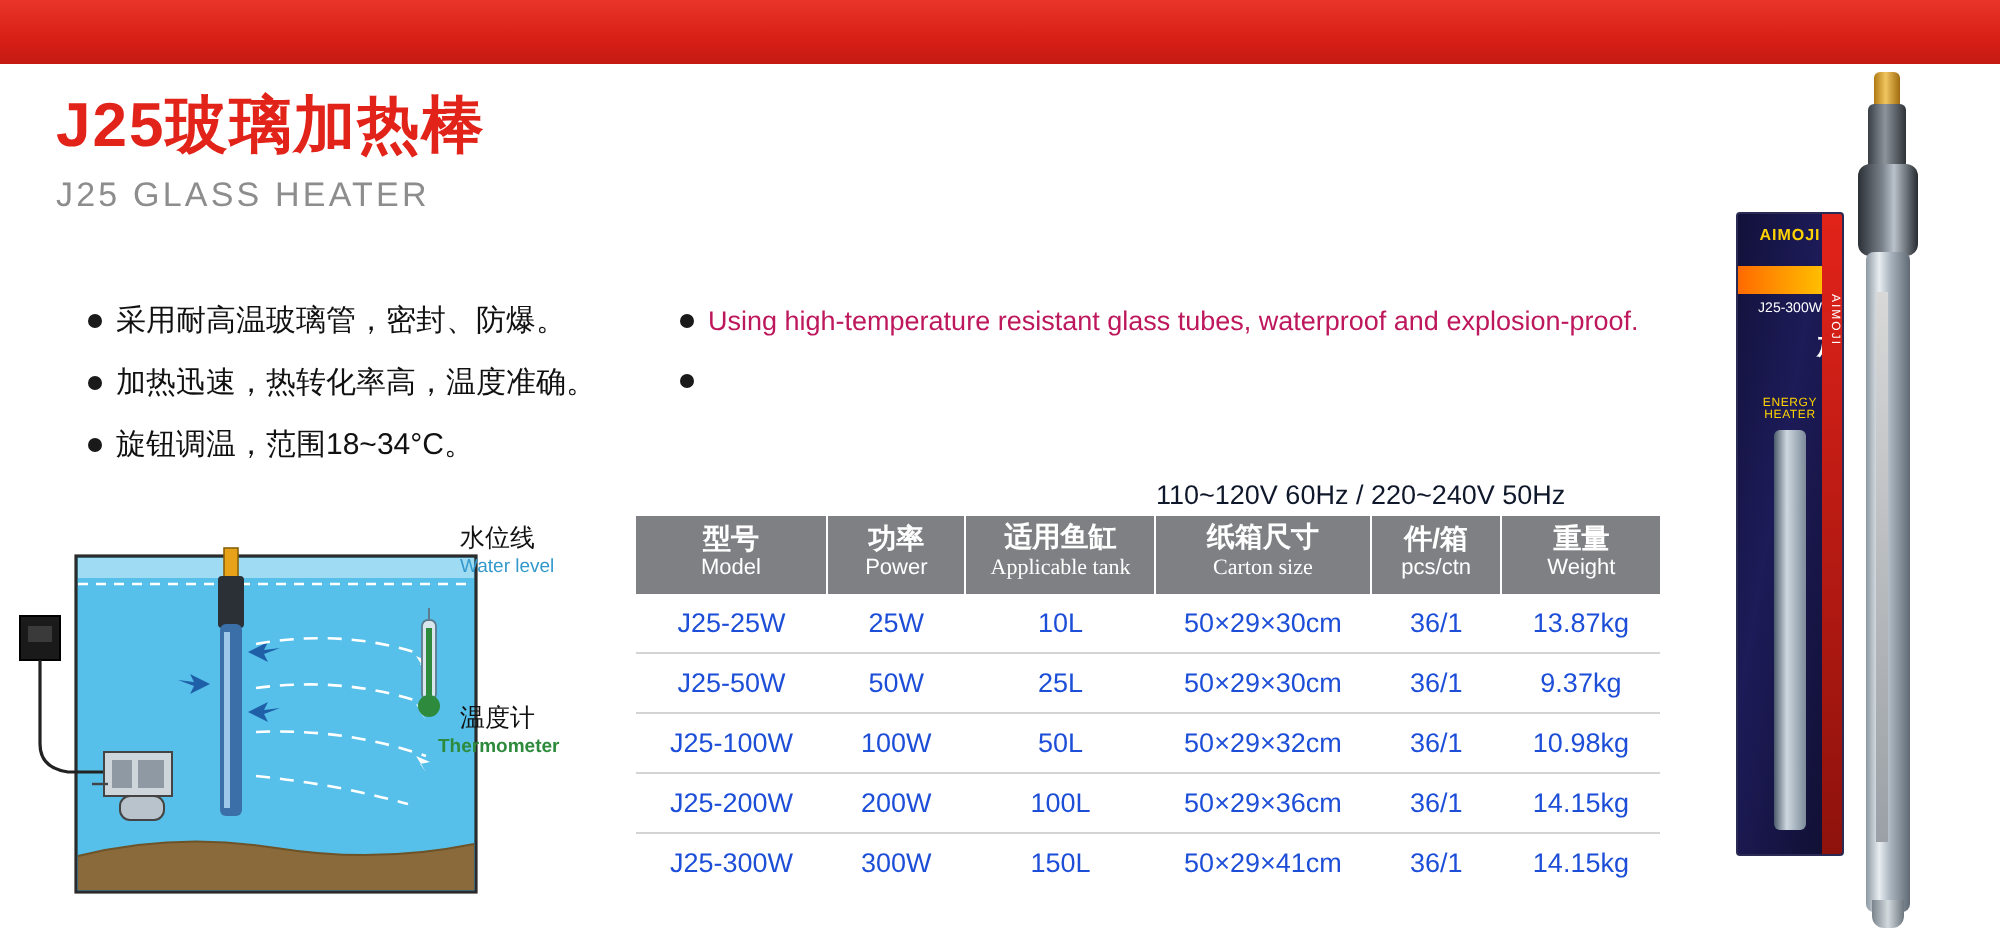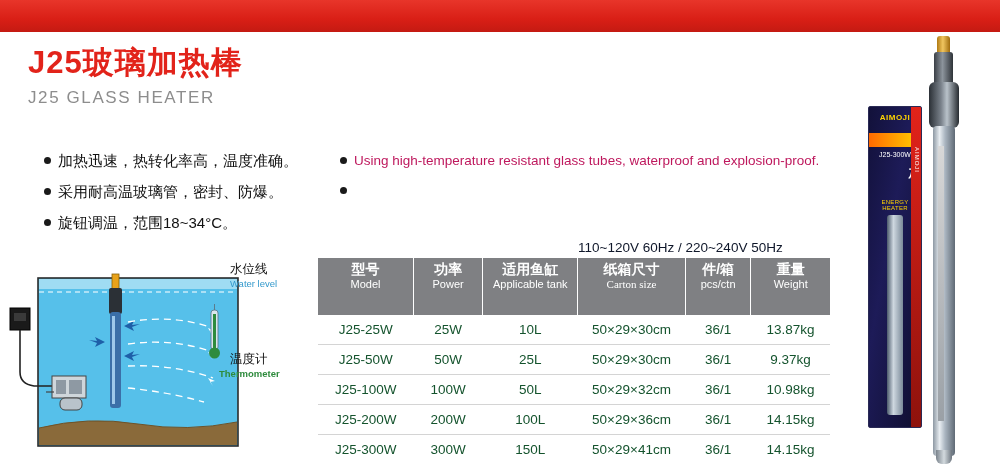--- a/index.html
+++ b/index.html
@@ -116,39 +116,39 @@
     top: 258px;
     width: 512px;
     border-collapse: collapse;
     font-size: 13px;
     color: #111;
   }
   .spec-table thead th {
     background: #7f8083;
     color: #ffffff;
     font-weight: bold;
-    padding: 4px 2px 23px 2px;
+    padding: 4px 2px 5px 2px;
     border-right: 1px solid #ffffff;
     line-height: 15px;
     vertical-align: middle;
   }
   .spec-table thead th:last-child { border-right: none; }
   .th-cn { display: block; font-size: 14px; font-weight: bold; }
   .th-en { display: block; font-size: 11px; font-weight: normal; }
   .spec-table tbody td {
     text-align: center;
     padding: 7px 2px;
     border-bottom: 1px solid #d4d4d4;
     font-size: 13.5px;
-    color: #14532d;
+    color: #1d4ed8;
   }
   .spec-table tbody tr:last-child td { border-bottom: none; }
   .col-model { width: 94px; }
   .col-power { width: 66px; }
-  .col-tank  { width: 92px; }
+  .col-tank  { width: 92px; font-family: Liberation Serif, serif; }
   .col-carton{ width: 104px; font-family: Liberation Serif, serif; }
   .col-pcs   { width: 62px; }
   .col-weight{ width: 76px; }
 
   
   .aquarium-wrap {
     position: absolute;
     left: 8px;
     top: 252px;
     width: 300px;
@@ -309,25 +309,25 @@
   </div>
 
   <div class="title-zone">
     <div class="title-cn">J25玻璃加热棒</div>
     <div class="title-en">J25 GLASS HEATER</div>
   </div>
 
   <div class="features-cn">
     <div class="bullet-row">
       <span class="bullet-dot"></span>
-      <span class="bullet-text">加热迅速，热转化率高，温度准确。</span>
+      <span class="bullet-text">采用耐高温玻璃管，密封、防爆。</span>
     </div>
     <div class="bullet-row">
       <span class="bullet-dot"></span>
-      <span class="bullet-text">采用耐高温玻璃管，密封、防爆。</span>
+      <span class="bullet-text">加热迅速，热转化率高，温度准确。</span>
     </div>
     <div class="bullet-row">
       <span class="bullet-dot"></span>
       <span class="bullet-text">旋钮调温，范围18~34°C。</span>
     </div>
   </div>
 
   <div class="features-en">
     <div class="bullet-row">
       <span class="bullet-dot"></span>

